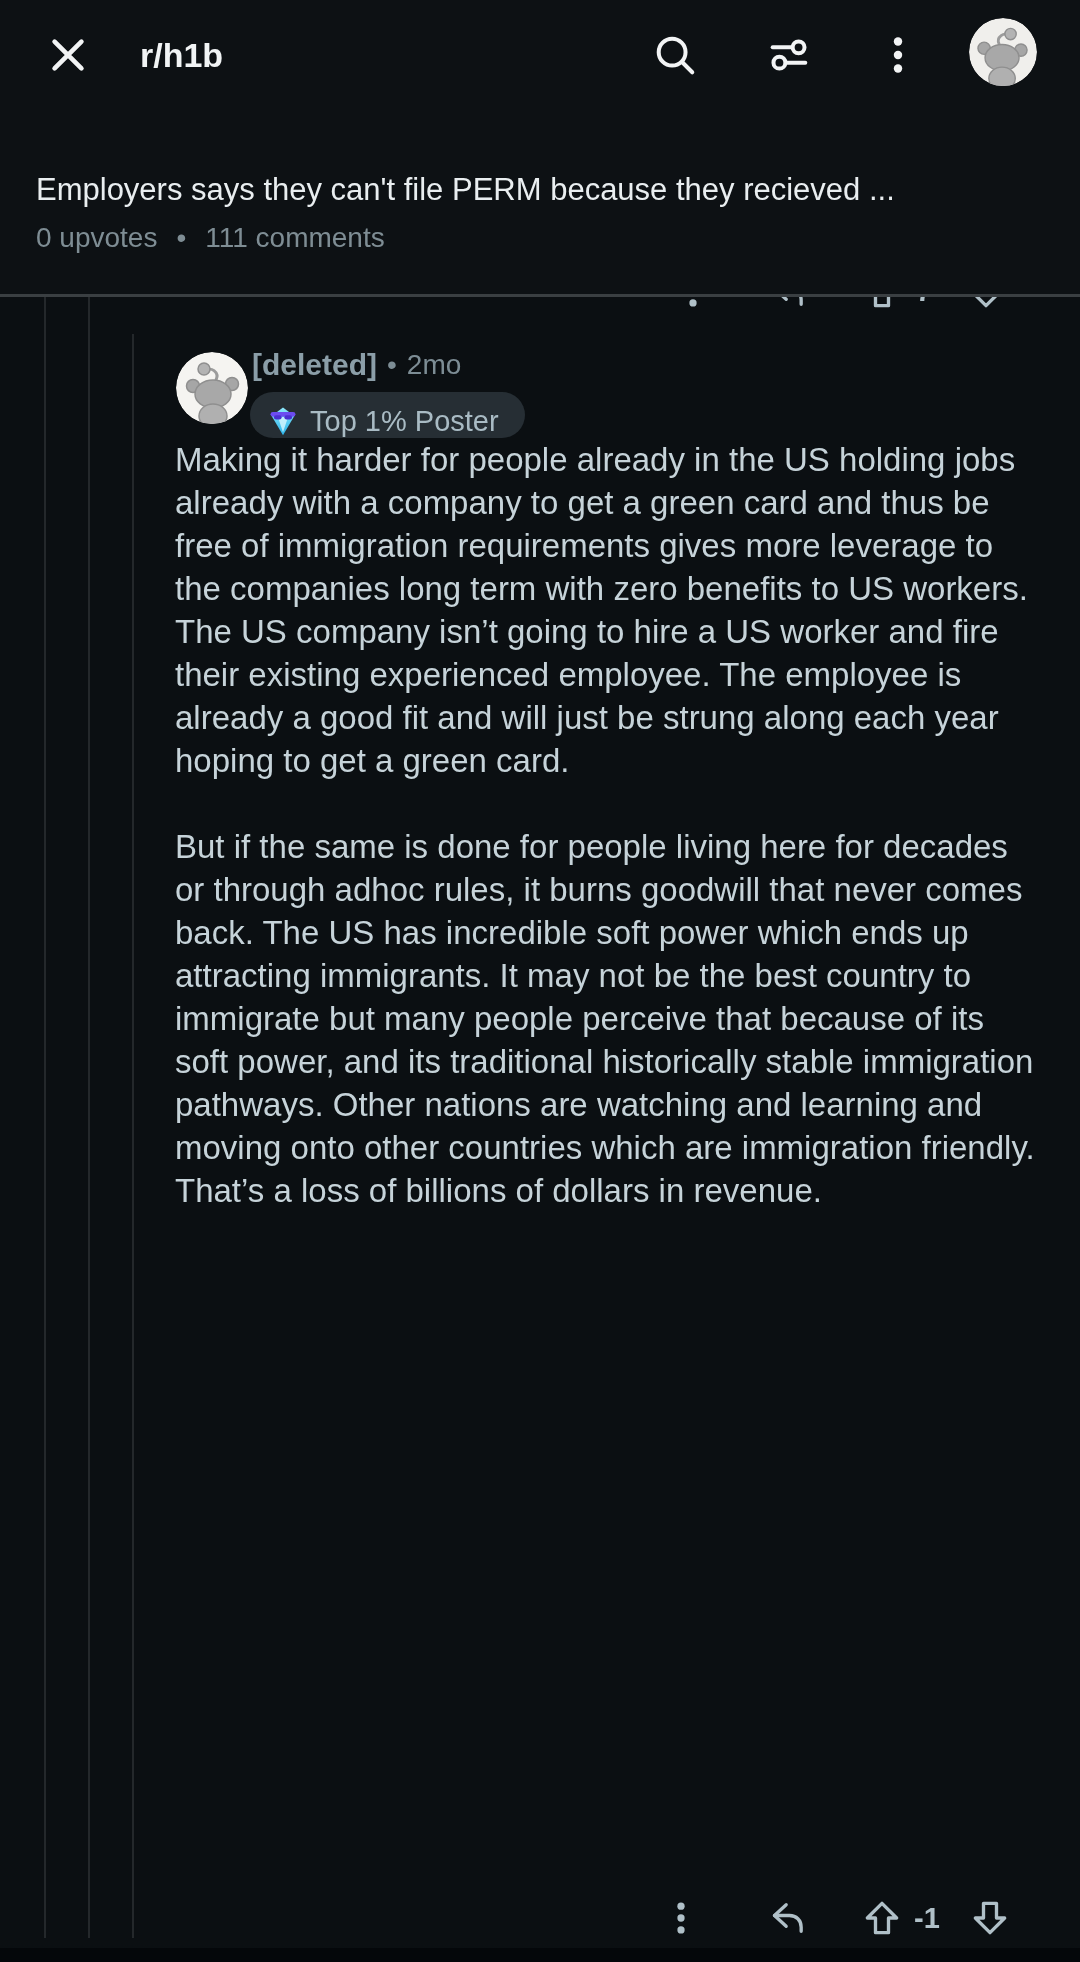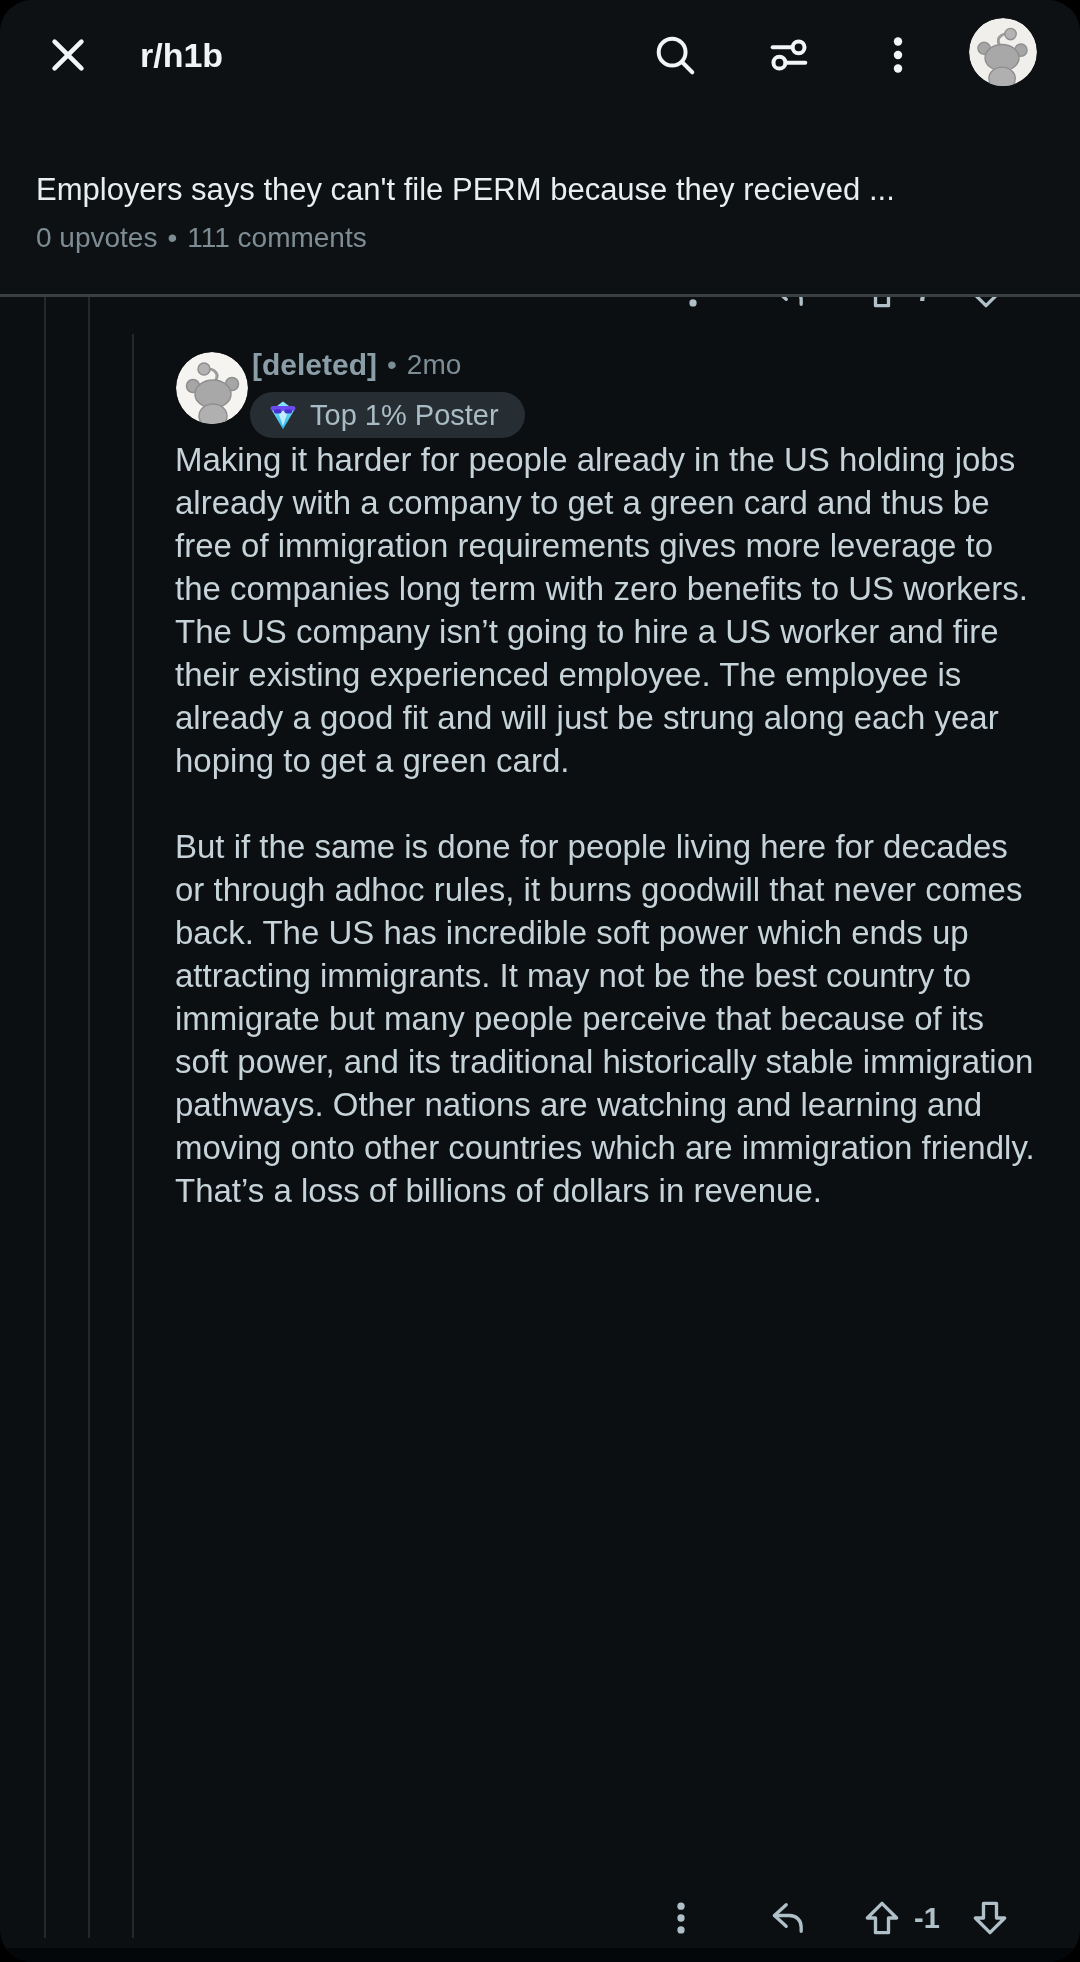--- a/index.html
+++ b/index.html
@@ -1,40 +1,39 @@
 <!DOCTYPE html>
 <html><head>
 <meta charset="utf-8">
 <style>
   html,body{margin:0;padding:0;background:#000;}
   .screen{
     position:relative;width:1080px;height:1962px;overflow:hidden;
     background:#0b0f12;
     font-family:"Liberation Sans",sans-serif;
-    border-radius:32px;
     -webkit-font-smoothing:antialiased;
   }
   
   .post-header-area{position:absolute;top:0;left:0;width:1080px;height:294px;background:#0d1114;}
   .icon-btn{position:absolute;width:56px;height:56px;display:flex;align-items:center;justify-content:center;background:none;border:none;padding:0;cursor:pointer;}
   .icon-btn svg{display:block;}
   .appbar-title{
     position:absolute;left:140px;top:30px;height:50px;line-height:50px;
     color:#f1f4f5;font-size:34px;font-weight:bold;
   }
   .avatar-btn{position:absolute;left:969px;top:18px;width:68px;height:68px;border:none;background:none;padding:0;cursor:pointer;}
   .snoo-circle{width:100%;height:100%;border-radius:50%;overflow:hidden;display:block;}
   .post-title{
     position:absolute;left:36px;top:168px;width:1044px;height:44px;
     color:#e9eef0;font-size:31px;font-weight:normal;line-height:44px;
     white-space:nowrap;overflow:hidden;
   }
   .post-stats{
     position:absolute;left:36px;top:220px;height:36px;
-    display:flex;align-items:center;gap:10px;
+    display:flex;align-items:center;gap:19px;
     color:#7e8d94;font-size:28px;
   }
   .main-divider{position:absolute;left:0;top:294px;width:1080px;height:3px;background:#3a3f42;}
 
   
   .partial-row-clip{position:absolute;left:0;top:297px;width:1080px;height:20px;overflow:hidden;}
   .partial-row-inner{position:absolute;left:0;top:-30px;width:1080px;height:48px;}
 
   
   .thread-line{position:absolute;width:2px;background:#24282b;}
@@ -45,21 +44,21 @@
   
   .comment-avatar{position:absolute;left:176px;top:352px;width:72px;height:72px;border:none;background:none;padding:0;cursor:pointer;}
   .comment-meta{
     position:absolute;left:252px;top:346px;height:38px;
     display:flex;align-items:center;gap:10px;
   }
   .comment-author{color:#8b9ea8;font-size:30px;font-weight:bold;background:none;border:none;padding:0;cursor:pointer;font-family:Liberation Sans, sans-serif;}
   .meta-dot,.comment-age{color:#7d8d95;font-size:28px;}
   .poster-badge{
     position:absolute;left:250px;top:392px;height:46px;
-    display:inline-flex;align-items:center;gap:10px;
+    display:inline-flex;align-items:flex-end;gap:10px;
     padding:0 26px 0 16px;border-radius:23px;
     background:#262e34;border:none;cursor:pointer;
     color:#a9bbc4;font-size:29px;font-family:inherit;
   }
   .comment-body{
     position:absolute;left:175px;top:438px;width:868px;
     color:#c6d3d9;font-size:33px;line-height:43px;
   }
   .comment-body p{margin:0 0 43px 0;}
 

